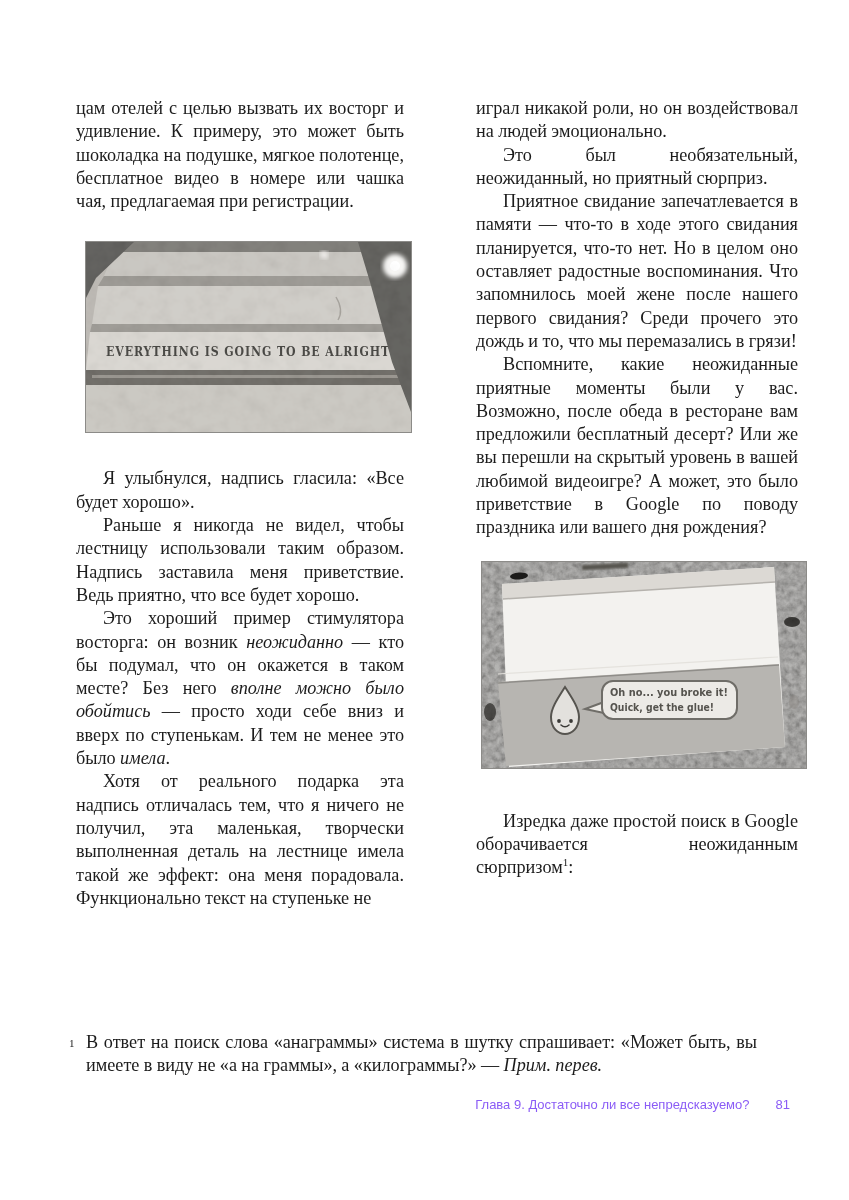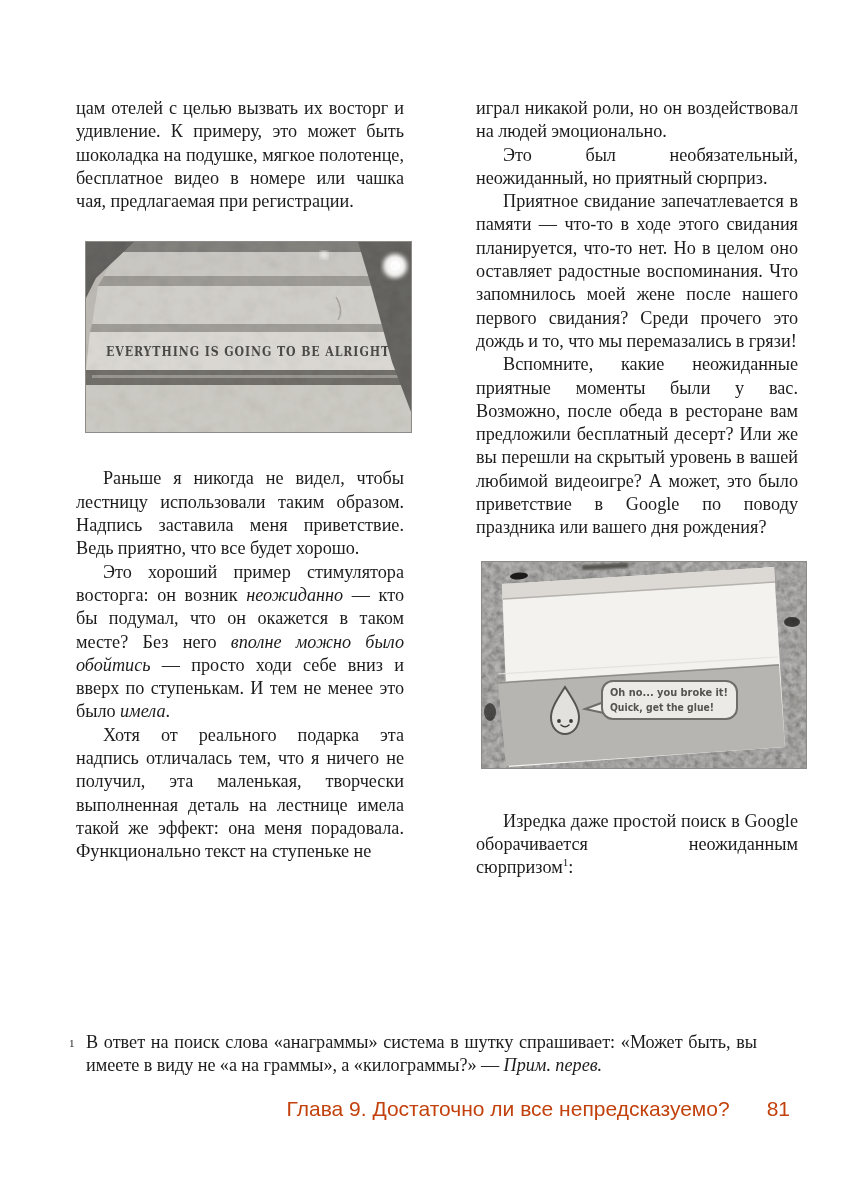--- a/index.html
+++ b/index.html
@@ -25,22 +25,22 @@
   .footnote{
     position:absolute;left:65px;top:1031px;width:692px;
     font-size:16px;line-height:26.5px;text-align:justify;padding-left:21px;box-sizing:border-box;
   }
   .footnote .fn-marker{
     position:absolute;left:4px;top:-1px;font-size:11px;
   }
   .footnote i{font-style:italic;}
   .footer{
     position:absolute;left:76px;top:1097px;width:714px;
-    display:flex;justify-content:flex-end;align-items:baseline;gap:37px;
-    font-family:"Liberation Sans", sans-serif;font-size:21px;color:#c2410c;
+    display:flex;justify-content:flex-end;align-items:baseline;gap:26px;
+    font-family:"Liberation Sans", sans-serif;font-size:13px;color:#8b5cf6;
   }
 </style>
 </head>
 <body>
 
 <div class="col" id="col-left">
   <div>
       <p class="para"><span>цам отелей с целью вызвать их восторг и удивление. К примеру, это может быть шоколадка на подушке, мягкое полотенце, бесплатное видео в номере или чашка чая, предлагаемая при регистрации.</span></p>
     </div>
 
@@ -75,20 +75,21 @@
       <polygon points="272,0 325,0 325,170 306,120 284,40" fill="#4c4b47"></polygon>
 
       <circle cx="309" cy="24" r="12" fill="#f7f6f4" filter="url(#soft)"></circle>
       <circle cx="309" cy="24" r="5" fill="#ffffff"></circle>
       <circle cx="238" cy="13" r="4" fill="#eceae6" filter="url(#soft)"></circle>
       <rect width="325" height="190" filter="url(#marble)" opacity="0.14"></rect>
     </svg>
   </figure>
 
   <div>
+      <p class="para ind"><span>Я улыбнулся, надпись гласила: «Все будет хорошо».</span></p>
       <p class="para ind"><span>Раньше я никогда не видел, чтобы лестницу использовали таким образом. Надпись заставила меня приветствие. Ведь приятно, что все будет хорошо.</span></p>
       <p class="para ind"><span>Это хороший пример стимулятора восторга: он возник </span><i>неожиданно</i><span> — кто бы подумал, что он окажется в таком месте? Без него </span><i>вполне можно было обойтись</i><span> — просто ходи себе вниз и вверх по ступенькам. И тем не менее это было </span><i>имела</i><span>.</span></p>
       <p class="para ind"><span>Хотя от реального подарка эта надпись отличалась тем, что я ничего не получил, эта маленькая, творчески выполненная деталь на лестнице имела такой же эффект: она меня порадовала. Функционально текст на ступеньке не</span></p>
     </div>
 </div>
 
 <div class="col" id="col-right">
   <div>
       <p class="para"><span>играл никакой роли, но он воздействовал на людей эмоционально.</span></p>
       <p class="para ind"><span>Это был необязательный, неожиданный, но приятный сюрприз.</span></p>

